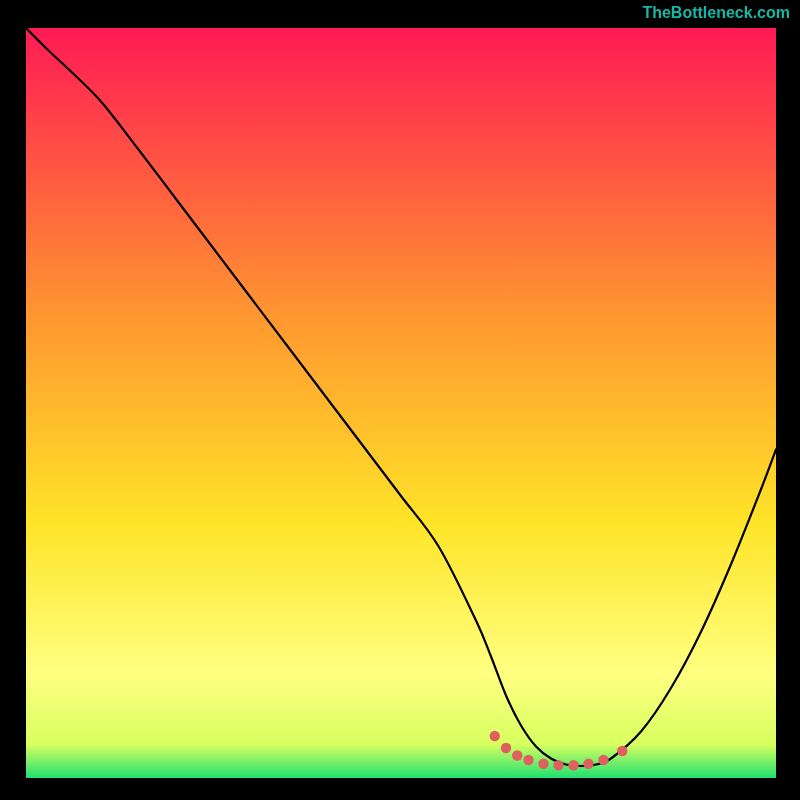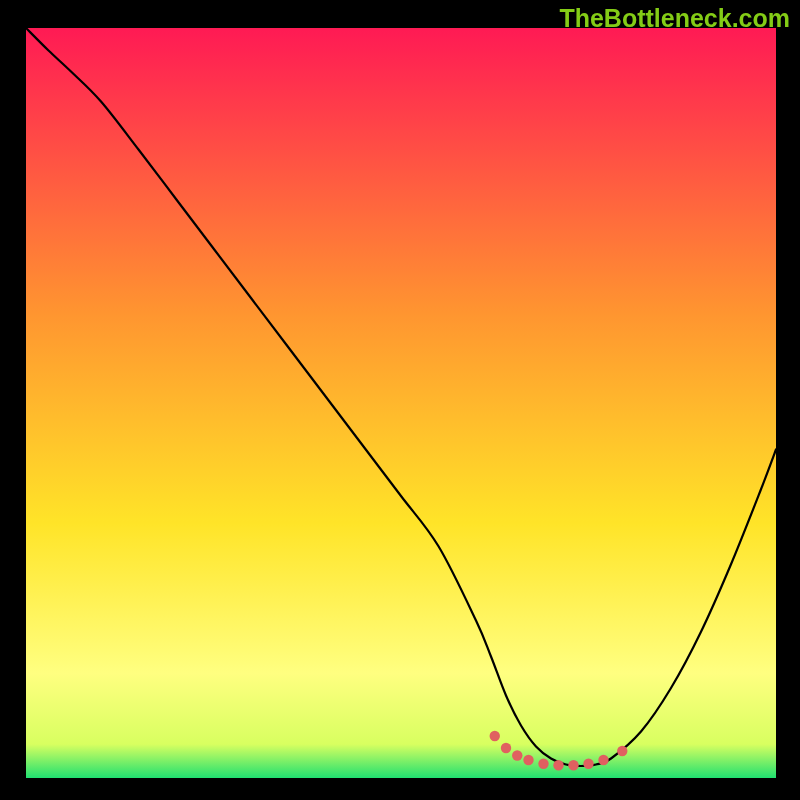--- a/index.html
+++ b/index.html
@@ -13,23 +13,23 @@
   .container {
     position: relative;
     width: 800px;
     height: 800px;
   }
   .watermark {
     position: absolute;
     top: 4px;
     right: 10px;
     font-family: Arial, Helvetica, sans-serif;
-    font-size: 25px;
+    font-size: 16px;
     font-weight: bold;
-    color: #84cc16;
+    color: #14b8a6;
     letter-spacing: 0px;
     z-index: 20;
   }
   .plot {
     position: absolute;
     left: 26px;
     top: 28px;
     width: 750px;
     height: 750px;
   }

